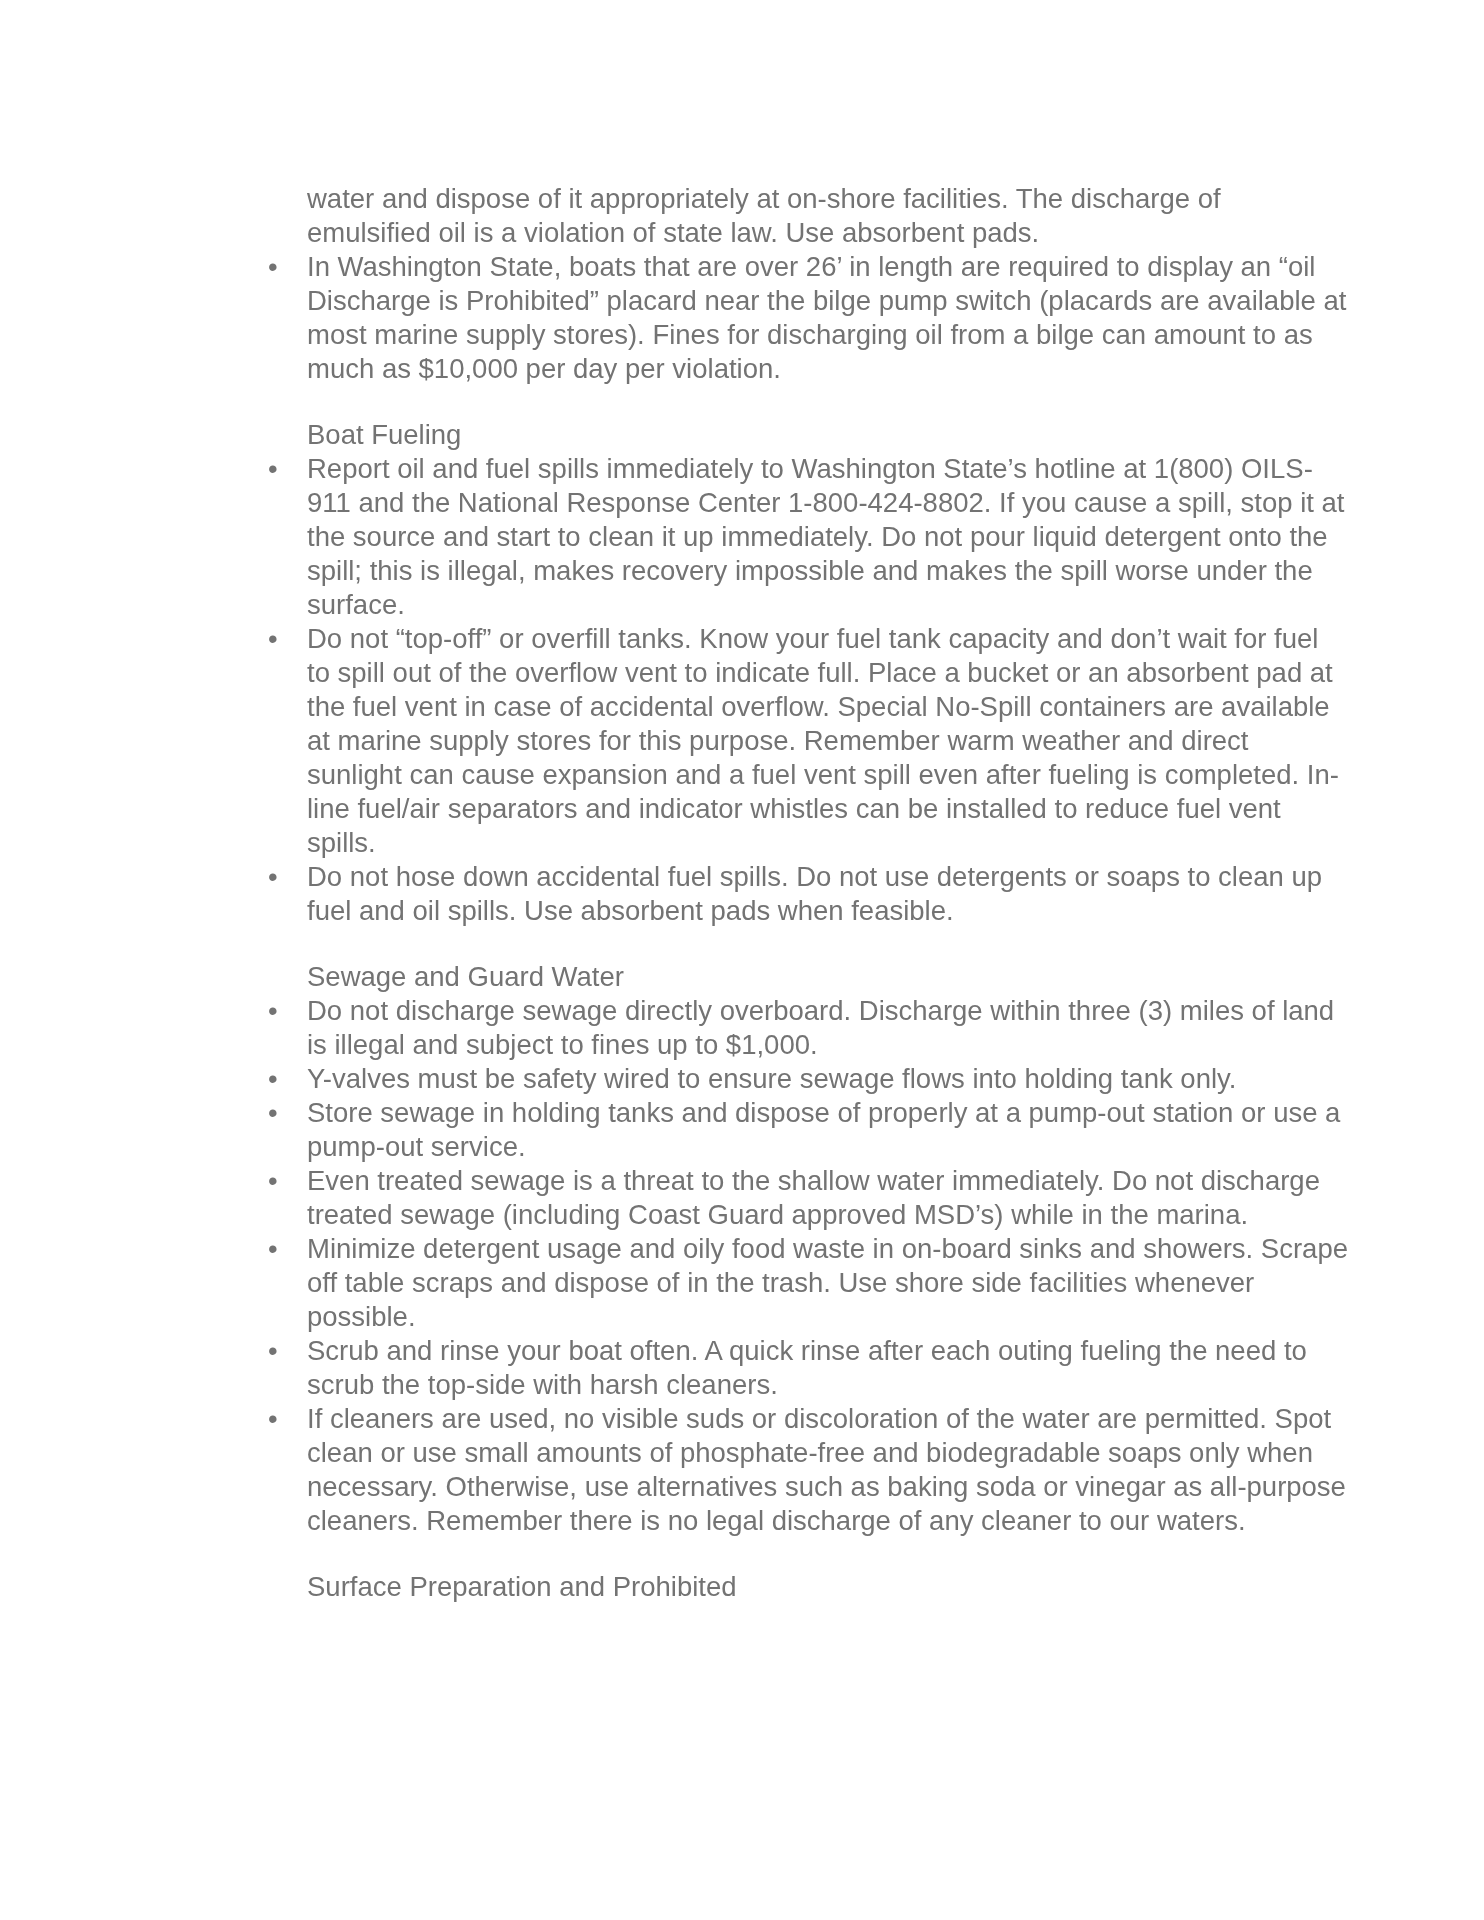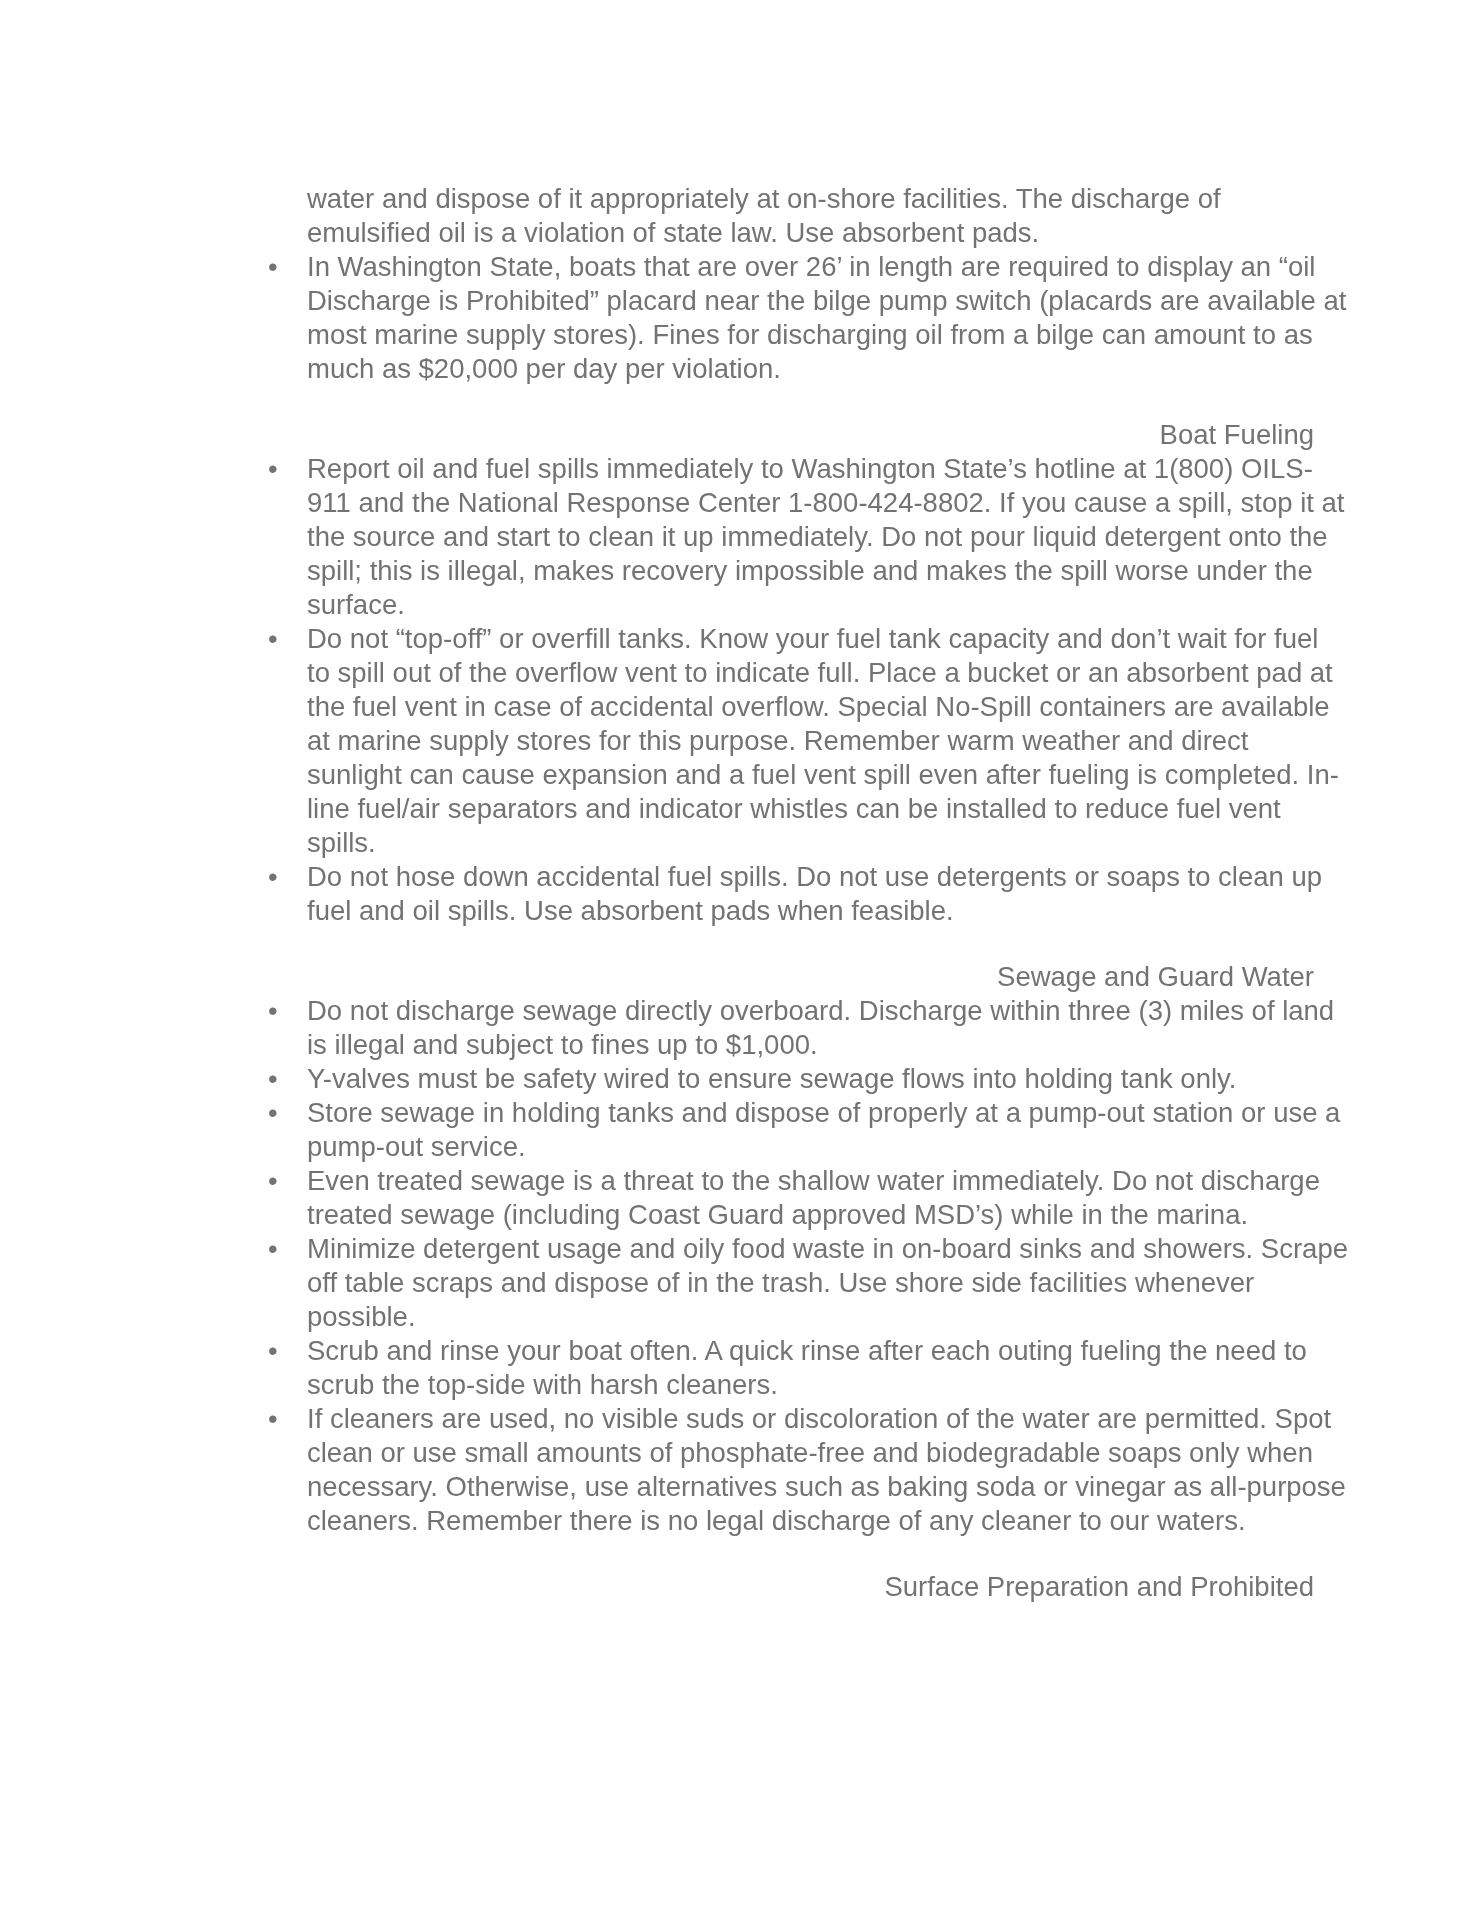--- a/index.html
+++ b/index.html
@@ -10,41 +10,41 @@
     color: #737373;
     font-size: 27.5px;
     line-height: 34px;
   }
   .content { position: absolute; left: 268px; top: 174px; width: 1080px; }
   .intro { padding-left: 39px; }
   ul { list-style: none; margin: 0; padding: 0; }
   li { position: relative; padding-left: 39px; }
   li .bullet { position: absolute; left: 0; top: 0; width: 39px; }
   .heading {
-    text-align: right;
+    text-align: left;
     text-underline-offset: 4px;
     text-decoration-thickness: 1.5px;
     margin-top: 32px;
     width: 1007px;
     margin-left: 39px;
   }
   .heading span { display: inline-block; }
 </style>
 </head>
 <body>
 
 <div class="page">
   <div class="content">
 
     <div class="intro">water and dispose of it appropriately at on-shore facilities.  The discharge of emulsified oil is a violation of state law.  Use absorbent pads.</div>
 
     <ul>
       <li>
         <span class="bullet">•</span>
-        <span>In Washington State, boats that are over 26’ in length are required to display an “oil Discharge is Prohibited” placard near the bilge pump switch (placards are available at most marine supply stores).  Fines for discharging oil from a bilge can amount to as much as $20,000 per day per violation.</span>
+        <span>In Washington State, boats that are over 26’ in length are required to display an “oil Discharge is Prohibited” placard near the bilge pump switch (placards are available at most marine supply stores).  Fines for discharging oil from a bilge can amount to as much as $10,000 per day per violation.</span>
       </li>
     </ul>
 
     <div class="heading"><span>Boat Fueling</span></div>
     <ul>
       <li>
         <span class="bullet">•</span>
         <span>Report oil and fuel spills immediately to Washington State’s hotline at 1(800) OILS-911 and the National Response Center 1-800-424-8802.  If you cause a spill, stop it at the source and start to clean it up immediately.  Do not pour liquid detergent onto the spill; this is illegal, makes recovery impossible and makes the spill worse under the surface.</span>
       </li>
       <li>

